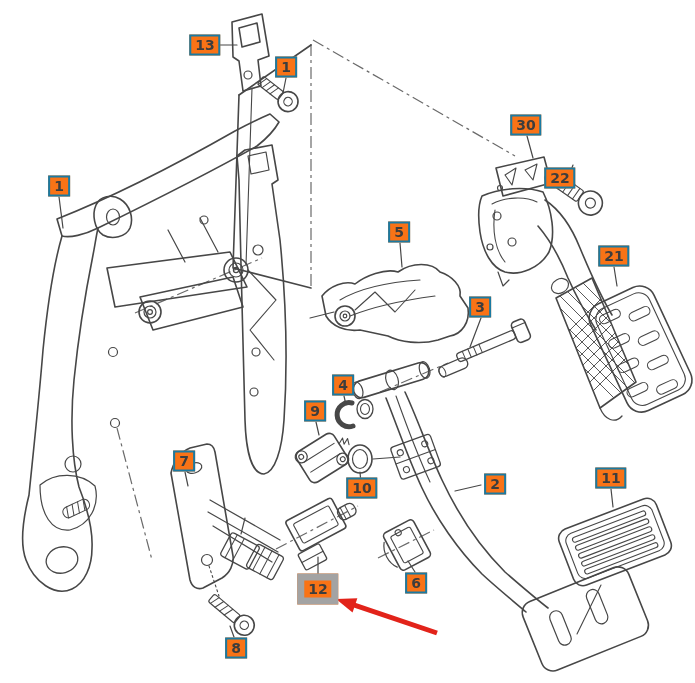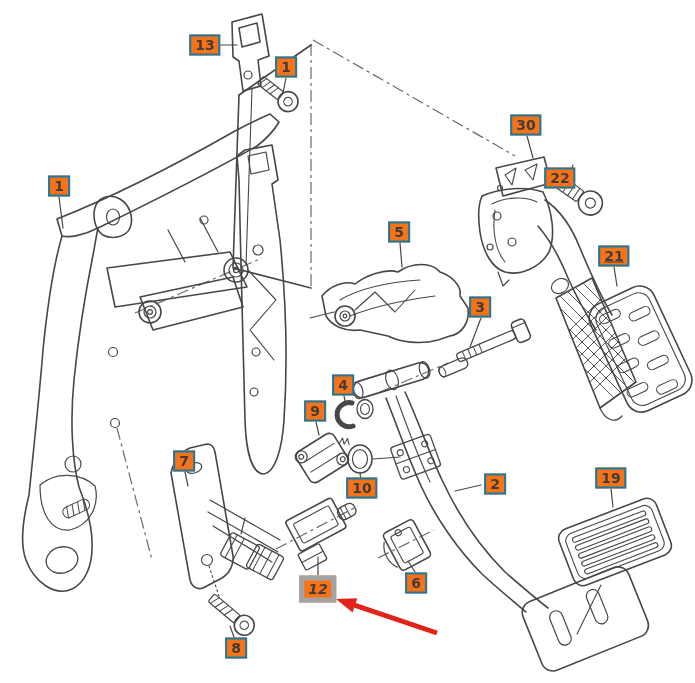--- a/index.html
+++ b/index.html
@@ -9,21 +9,21 @@
   }
   .stage svg{position:absolute;left:0;top:0;}
   .labels-layer{position:absolute;left:0;top:0;width:100%;height:100%;}
   .plabel{
     position:absolute;transform:translate(-50%,-50%);
     background:#f97316;border:2px solid #1a7aa2;color:#3d3d3d;
     font-size:14px;font-weight:bold;line-height:17px;
     padding:0 4px;text-align:center;min-width:9px;cursor:pointer;
     box-sizing:content-box;
   }
-  .plabel.hl{border:5px solid #a3a3a3;font-style:italic;}
+  .plabel.hl{border:7px solid #a3a3a3;}
 </style>
 </head>
 <body>
 
 <div class="stage">
 
 <svg width="695" height="683" viewBox="0 0 695 683">
   <defs>
     <clipPath id="hatchClip">
           <polygon points="556,298 592,278 636,382 600,408"></polygon>
@@ -349,27 +349,27 @@
     <polygon fill="#e2231a" points="336,599 357.3476261243827,598.2727731759826 352.5620044437519,612.4888846390331"></polygon>
   </g>
 </svg>
 
 <div class="labels-layer">
       <div class="plabel" style="left: 59px; top: 186px;">1</div>
       <div class="plabel" style="left: 205px; top: 45px;">13</div>
       <div class="plabel" style="left: 286px; top: 67px;">1</div>
       <div class="plabel" style="left: 526px; top: 125px;">30</div>
       <div class="plabel" style="left: 560px; top: 154px; margin-top: 24px;">22</div>
-      <div class="plabel" style="left: 614px; top: 256px; text-decoration: underline;">21</div>
+      <div class="plabel" style="left: 614px; top: 256px;">21</div>
       <div class="plabel" style="left: 399px; top: 232px;">5</div>
       <div class="plabel" style="left: 480px; top: 307px;">3</div>
       <div class="plabel" style="left: 343px; top: 385px;">4</div>
       <div class="plabel" style="left: 315px; top: 411px;">9</div>
       <div class="plabel" style="left: 362px; top: 488px;">10</div>
       <div class="plabel" style="left: 184px; top: 461px;">7</div>
       <div class="plabel" style="left: 495px; top: 484px;">2</div>
-      <div class="plabel" style="left: 611px; top: 478px;">19</div>
+      <div class="plabel" style="left: 611px; top: 478px;">11</div>
       <div class="plabel" style="left: 416px; top: 583px;">6</div>
       <div class="plabel" style="left: 236px; top: 648px;">8</div>
       <div class="plabel hl" style="left: 318px; top: 589px;">12</div>
     </div>
 
 </div>
 
 </body></html>

